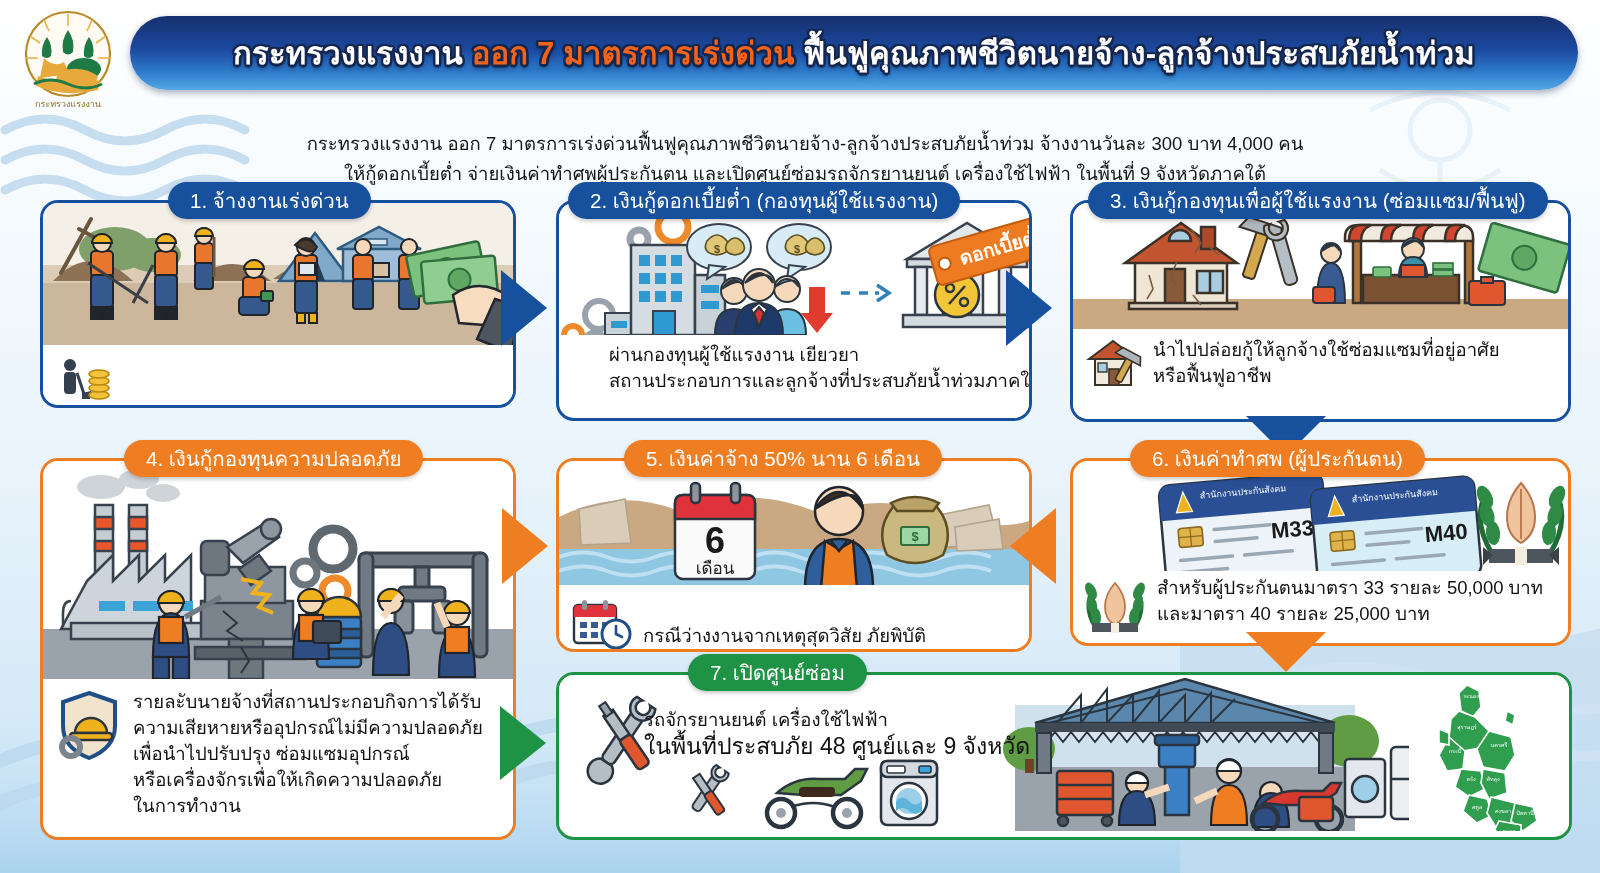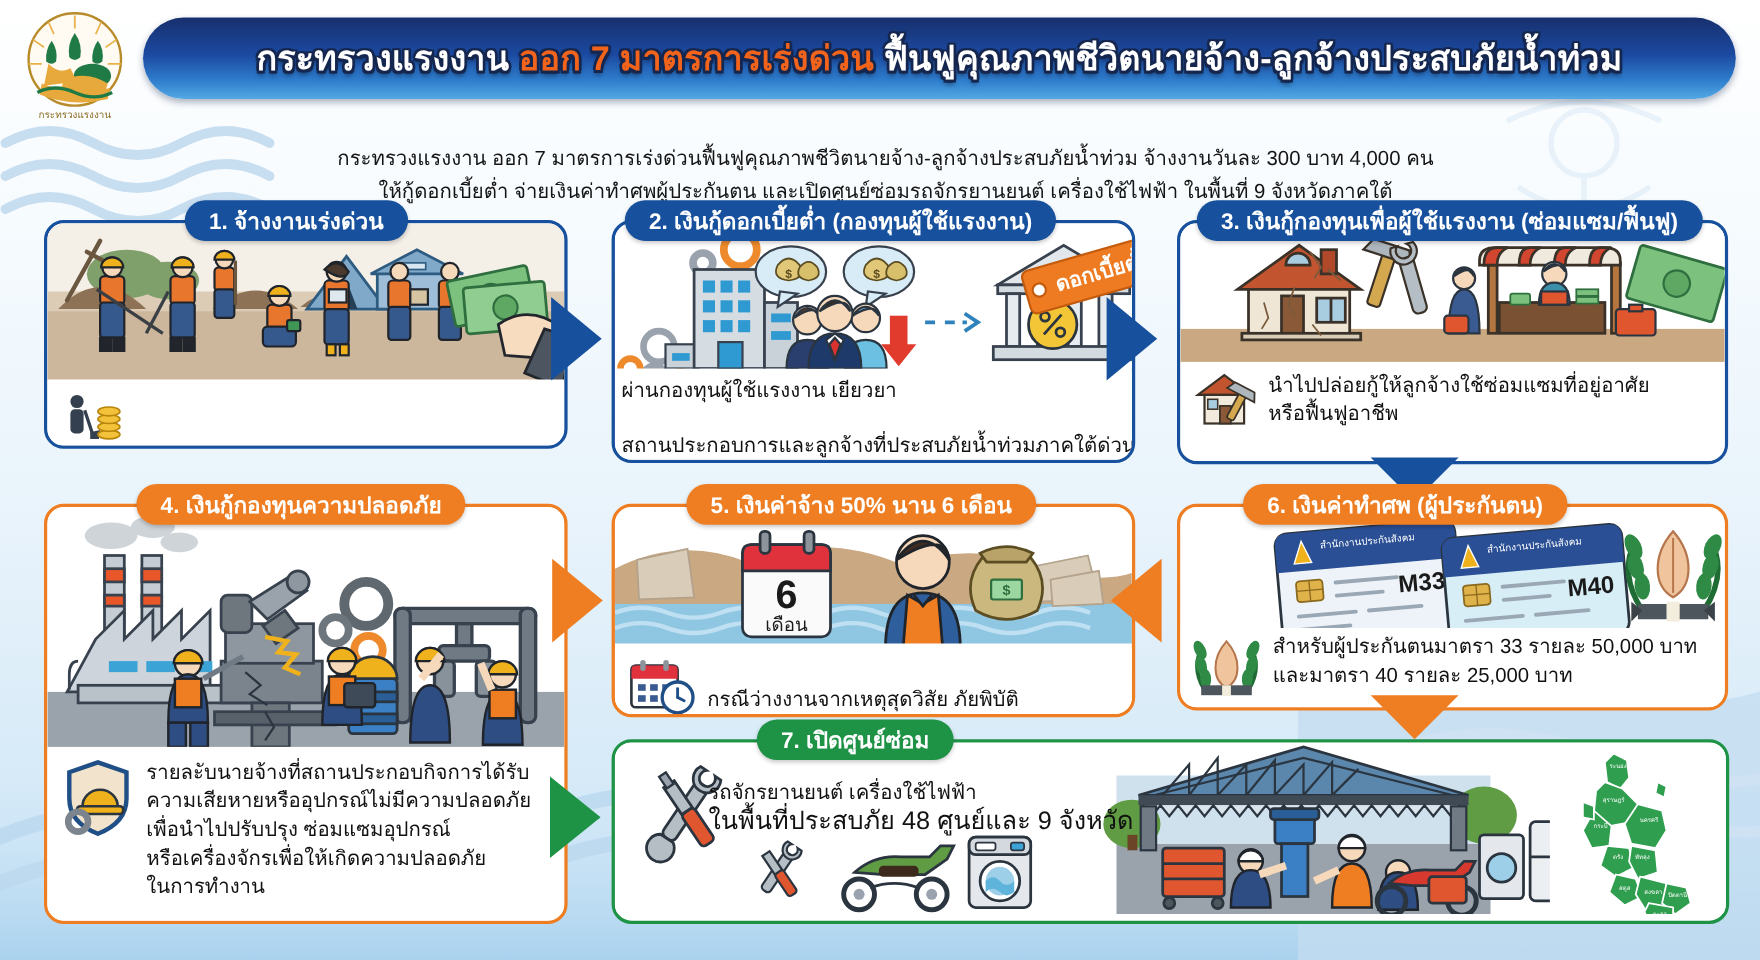--- a/index.html
+++ b/index.html
@@ -41,31 +41,31 @@
   }
 
   
   .card{position:absolute;background:#ffffff;border-radius:18px;overflow:hidden;}
   .card.blue{border:3px solid #17519e;}
   .card.orange{border:3px solid #ef7d22;}
   .card.green{border:3px solid #1e9245;}
 
   .badge{
     position:absolute;z-index:6;height:37px;display:flex;align-items:center;justify-content:center;
-    padding:0 22px;border-radius:19px;color:#fff;font-size:20.5px;font-weight:bold;white-space:nowrap;
+    padding:0 22px;border-radius:19px;color:#fff;font-size:20.5px;font-weight:normal;white-space:nowrap;
     box-shadow:0 2px 4px rgba(0,0,0,.22);
   }
   .badge.blue{background:#17519e;}
   .badge.orange{background:#ef7d22;}
   .badge.green{background:#1e9245;}
 
   .cap{position:absolute;left:0;right:0;bottom:0;background:#fff;display:flex;gap:10px;align-items:flex-start;}
   .cap .ico{flex:0 0 auto;}
   .cap .txt{font-size:18.5px;line-height:26px;color:#111;font-weight:500;}
-  .cap.center{justify-content:space-between;text-align:center;}
+  .cap.center{justify-content:flex-start;text-align:center;margin-left:44px;}
 
   .scene{position:absolute;left:0;right:0;top:0;overflow:hidden;}
 
   
   .arrow{position:absolute;z-index:5;}
 
   .nowrap{white-space:nowrap;}
 </style>
 </head>
 <body>

